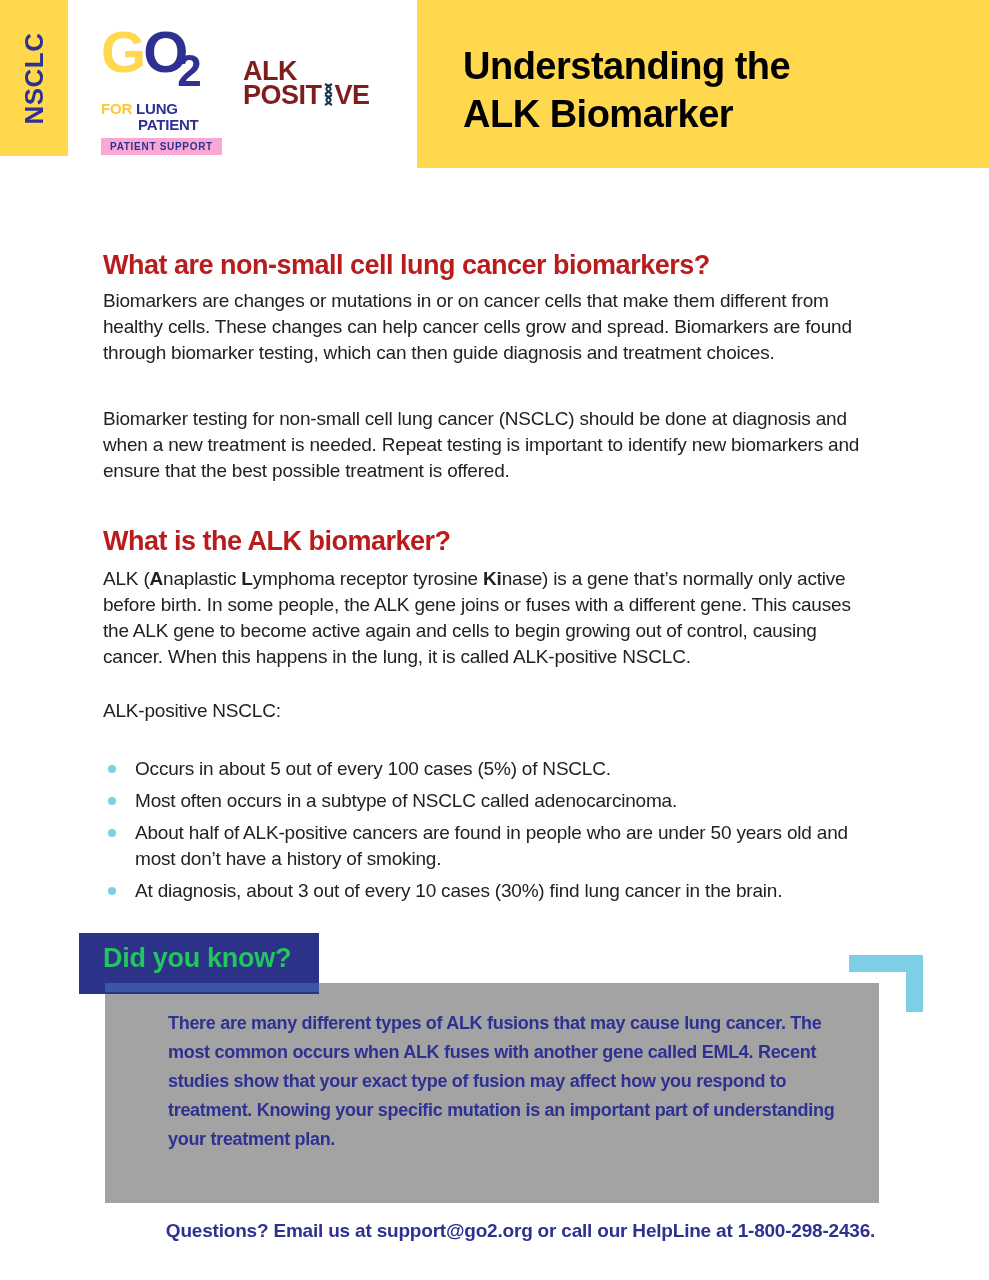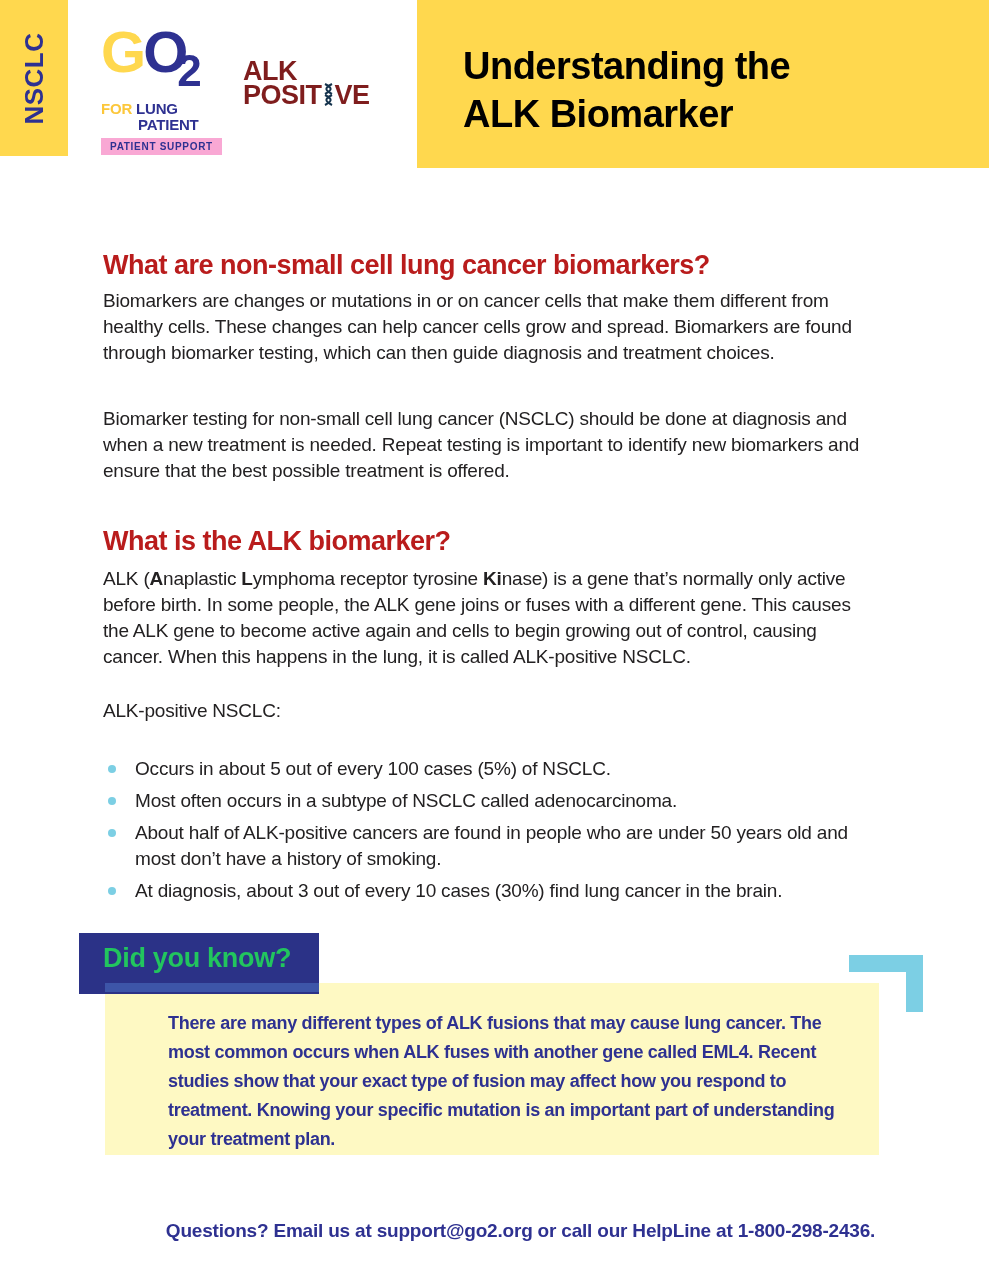--- a/index.html
+++ b/index.html
@@ -71,21 +71,21 @@
   .bullet-text { color:#232122; font-size:19px; line-height:26px; letter-spacing:-0.2px; }
 
   
   .dyk-banner {
     position:absolute; left:79px; top:933px; width:240px; height:61px;
     background:#2B3287; color:#22c55e; font-size:27px; font-weight:700;
     line-height:50px; padding-left:24px; box-sizing:border-box; letter-spacing:-0.3px;
     z-index:3;
   }
   .dyk-underbar { position:absolute; left:105px; top:983px; width:214px; height:9px; background:#3D55A8; z-index:3; }
-  .dyk-box { position:absolute; left:105px; top:983px; width:774px; height:172px; background:#fef9c3; z-index:1; }
+  .dyk-box { position:absolute; left:105px; top:983px; width:774px; height:220px; background:#a3a3a3; z-index:1; }
   .dyk-text {
     position:absolute; left:63px; top:26px; width:692px;
     color:#2E3191; font-size:18px; font-weight:700; line-height:29px; letter-spacing:-0.3px;
   }
   .corner-bracket { position:absolute; left:849px; top:955px; width:57px; height:57px; z-index:2; }
   .corner-bracket .h { position:absolute; left:0; top:0; width:57px; height:17px; background:#7CCFE4; }
   .corner-bracket .v { position:absolute; right:-17px; top:0; width:17px; height:57px; background:#7CCFE4; }
 
   
   .footer-contact {

